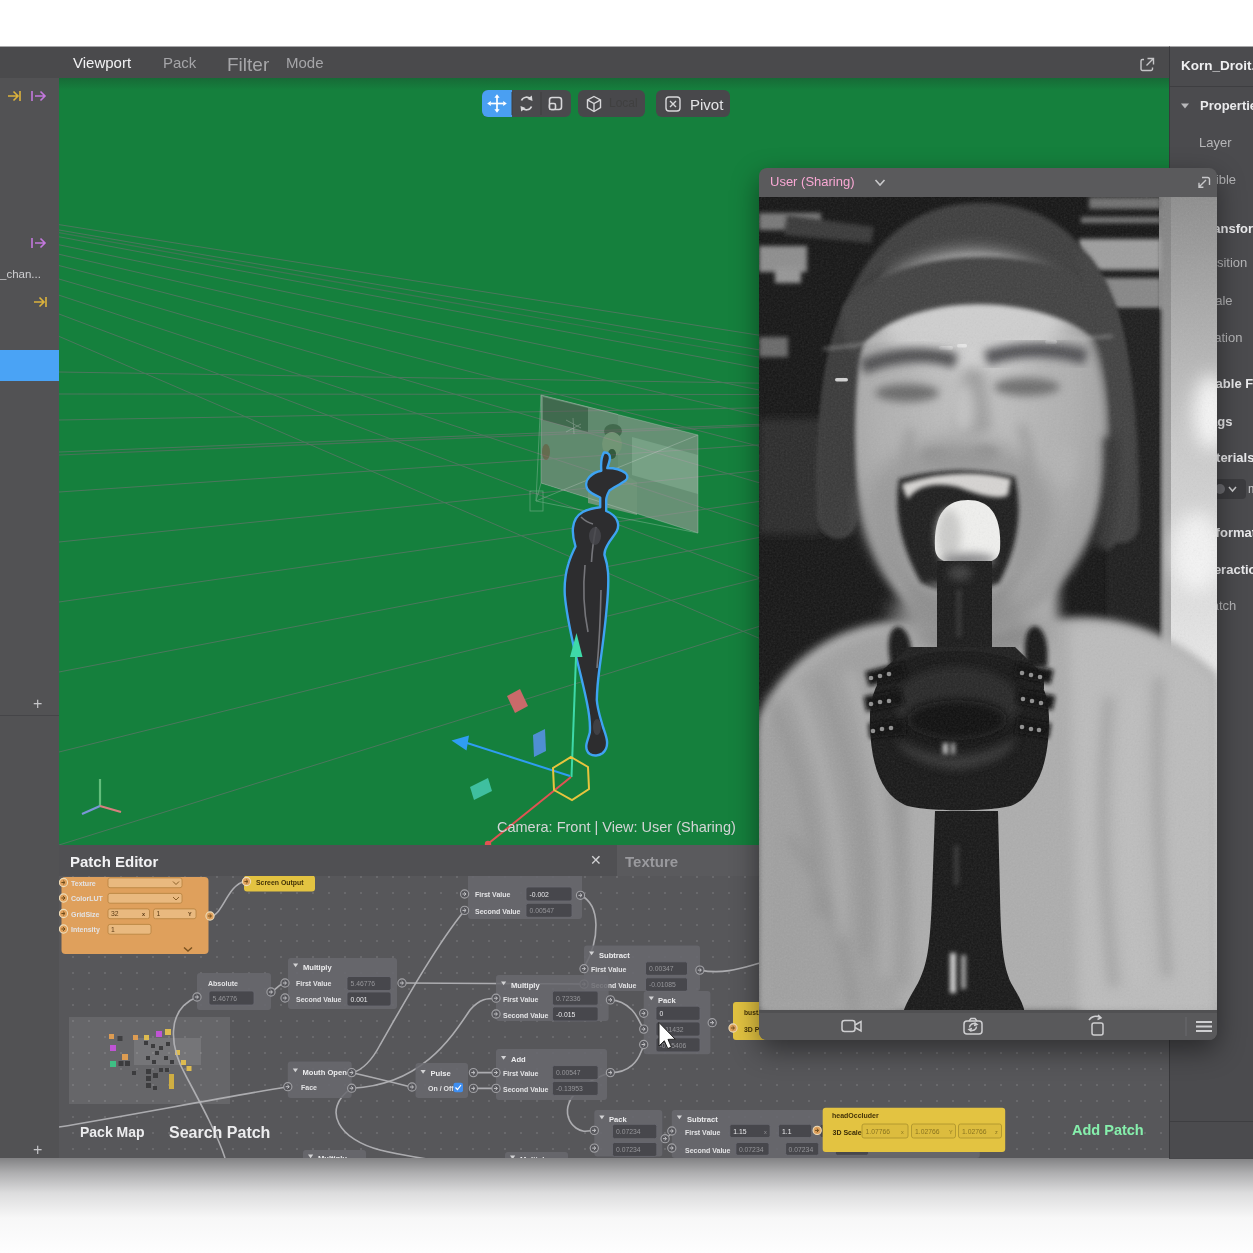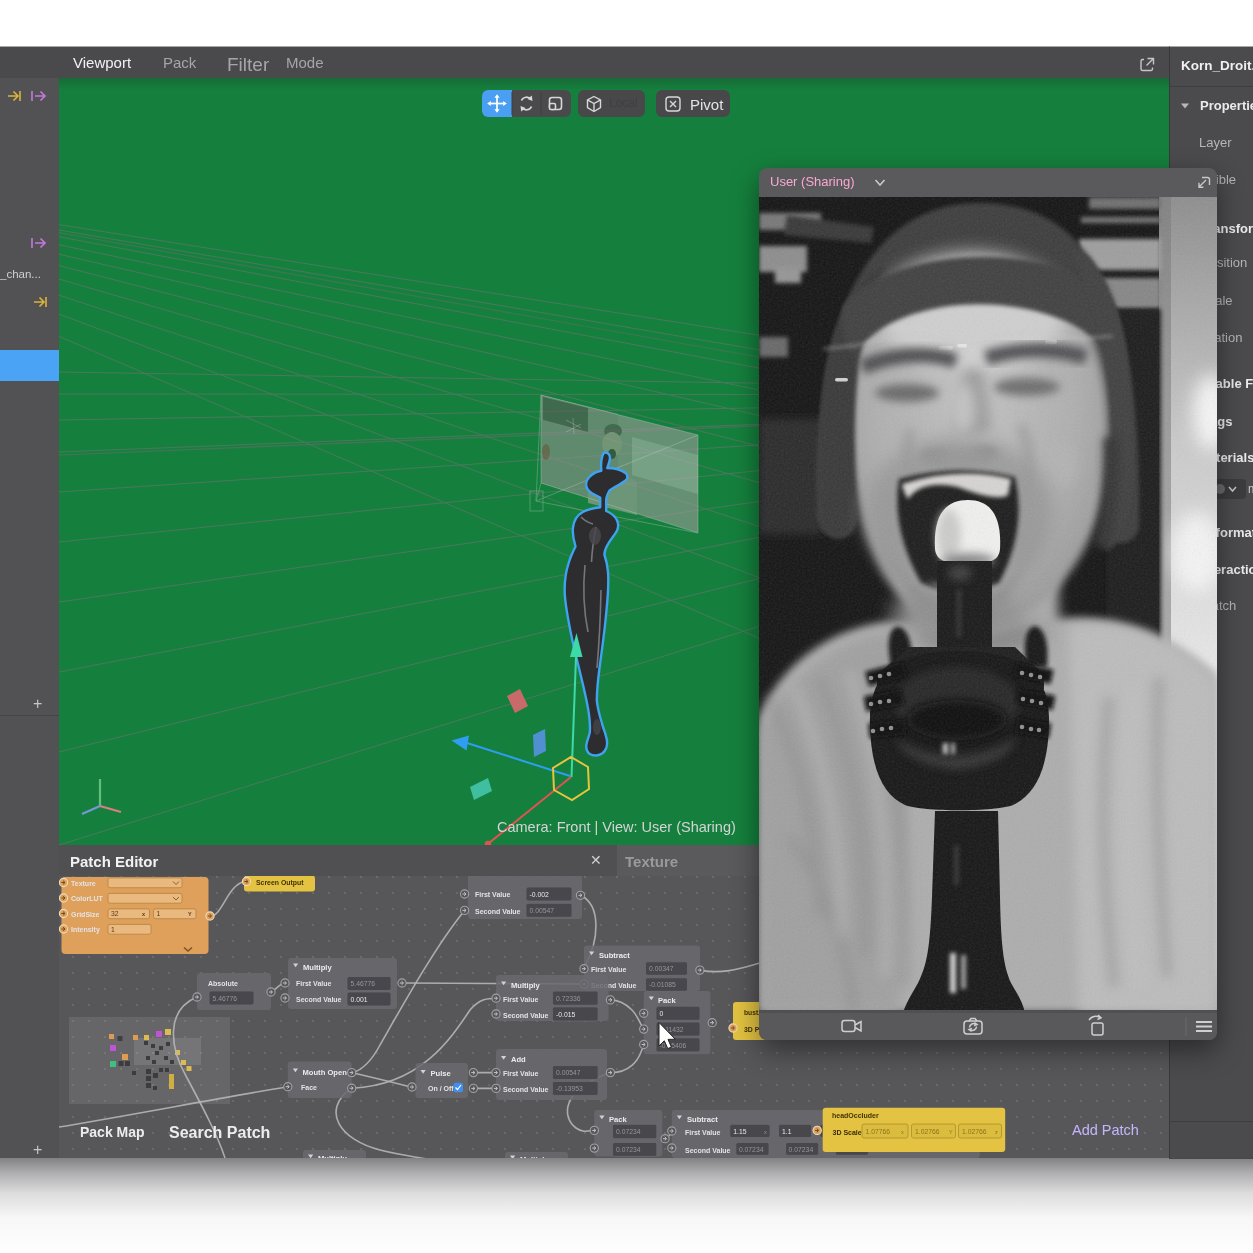--- a/index.html
+++ b/index.html
@@ -425,21 +425,21 @@
         <text x="318" y="1160.5" class="nh">Multiply</text>
 <rect x="505" y="1152" width="63" height="8" rx="3" fill="#68686e" opacity="0.85"></rect>
 <path d="M510.0 1155.5 H515.2 L512.6 1159.3 Z" fill="#d2d2d4"></path>
         <text x="520" y="1161.5" class="nh">Multiply</text>
 
 <path d="M659 1022.5 L659 1046 L664.3 1040.8 L667.8 1048.6 L671.4 1047 L668 1039.4 L675.2 1039.2 Z" fill="#fff" stroke="#222" stroke-width="1"></path>
 </g>
 </svg>
 <div class="abs" style="left:21px;top:279px;font-size:14px;font-weight:bold;color:#ececee">Pack Map</div>
 <div class="abs" style="left:110px;top:279px;font-size:16px;font-weight:bold;color:#ececee">Search Patch</div>
-<div class="abs" style="left:1013px;top:277px;font-size:14.5px;font-weight:normal;color:#c4b5fd">Add Patch</div>
+<div class="abs" style="left:1013px;top:277px;font-size:14.5px;font-weight:bold;color:#86efac">Add Patch</div>
 </div>
 
 <div class="abs" style="left:1169px;top:46px;width:84px;height:1112px;background:#4b4b4e;border-left:1px solid #39393c;border-top:1px solid #a8a8aa;overflow:hidden">
   <div class="abs" style="left:11px;top:11px;width:200px;font-size:13.5px;font-weight:bold;color:#f0f0f2">Korn_Droit...</div>
   <div class="abs" style="left:0;top:39px;width:84px;height:1px;background:#3e3e41"></div>
   <svg class="abs" style="left:10px;top:55px" width="10" height="8" viewBox="0 0 10 8">
       <path d="M1 1.5 H9 L5 6.5 Z" fill="#b8b8ba"></path>
     </svg>
   <div class="abs" style="left:30px;top:51px;font-size:13px;font-weight:bold;color:#eaeaec">Properties</div>
   <div class="abs" style="left:29px;top:88px;font-size:13px;color:#b6b6b8">Layer</div>

